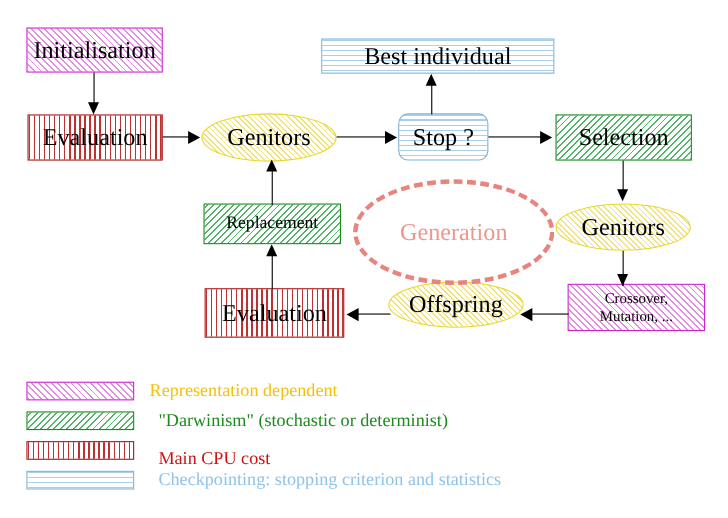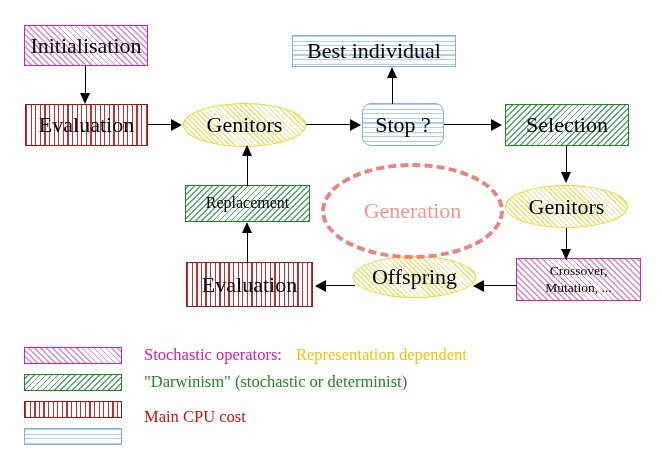--- a/index.html
+++ b/index.html
@@ -92,21 +92,21 @@
   </div>
 
   <div class="node fill-red" style="left:25px;top:104px;width:123px;height:42px;font-size:22px;">
     <span>Evaluation</span>
   </div>
 
   <div class="node fill-yellow ellipse" style="left:183px;top:103px;width:123px;height:44px;font-size:22px;">
     <span>Genitors</span>
   </div>
 
-  <div class="node fill-blue" style="left:292px;top:35px;width:164px;height:32px;font-size:22px;">
+  <div class="node fill-blue" style="left:292px;top:35px;width:212px;height:32px;font-size:22px;">
     <span>Best individual</span>
   </div>
 
   <div class="node fill-green" style="left:505px;top:104px;width:124px;height:42px;font-size:22px;">
     <span>Selection</span>
   </div>
 
   <div class="node fill-blue rounded" style="left:362px;top:103px;width:82px;height:43px;font-size:22px;">
     <span>Stop ?</span>
   </div>
@@ -166,33 +166,33 @@
   <div class="ln vln" style="left:247px;top:228px;height:35px;"></div>
   <div class="arrow ar-up" style="left:242px;top:222px;"></div>
 
   <div class="ln vln" style="left:247px;top:152px;height:34px;"></div>
   <div class="arrow ar-up" style="left:242px;top:145px;"></div>
 
   <div id="legend">
 
     <div class="lg-row" style="top:8px;">
       <span class="sw fill-magenta"></span>
-      <span class="lg-text c-magenta">Stochastic operators:</span>
       <span class="lg-text c-gold" style="margin-left:14px;">Representation dependent</span>
     </div>
 
     <div class="lg-row" style="top:35px;">
       <span class="sw fill-green"></span>
       <span class="lg-text c-green">"Darwinism" (stochastic or determinist)</span>
     </div>
 
     <div class="lg-row" style="top:62px;">
       <span class="sw fill-red"></span>
       <span class="lg-text c-red">Main CPU cost</span>
     </div>
 
     <div class="lg-row" style="top:89px;">
       <span class="sw fill-blue"></span>
+      <span class="lg-text c-lblue">Checkpointing: stopping criterion and statistics</span>
     </div>
 
   </div>
 
 </div>
 
 </body></html>

